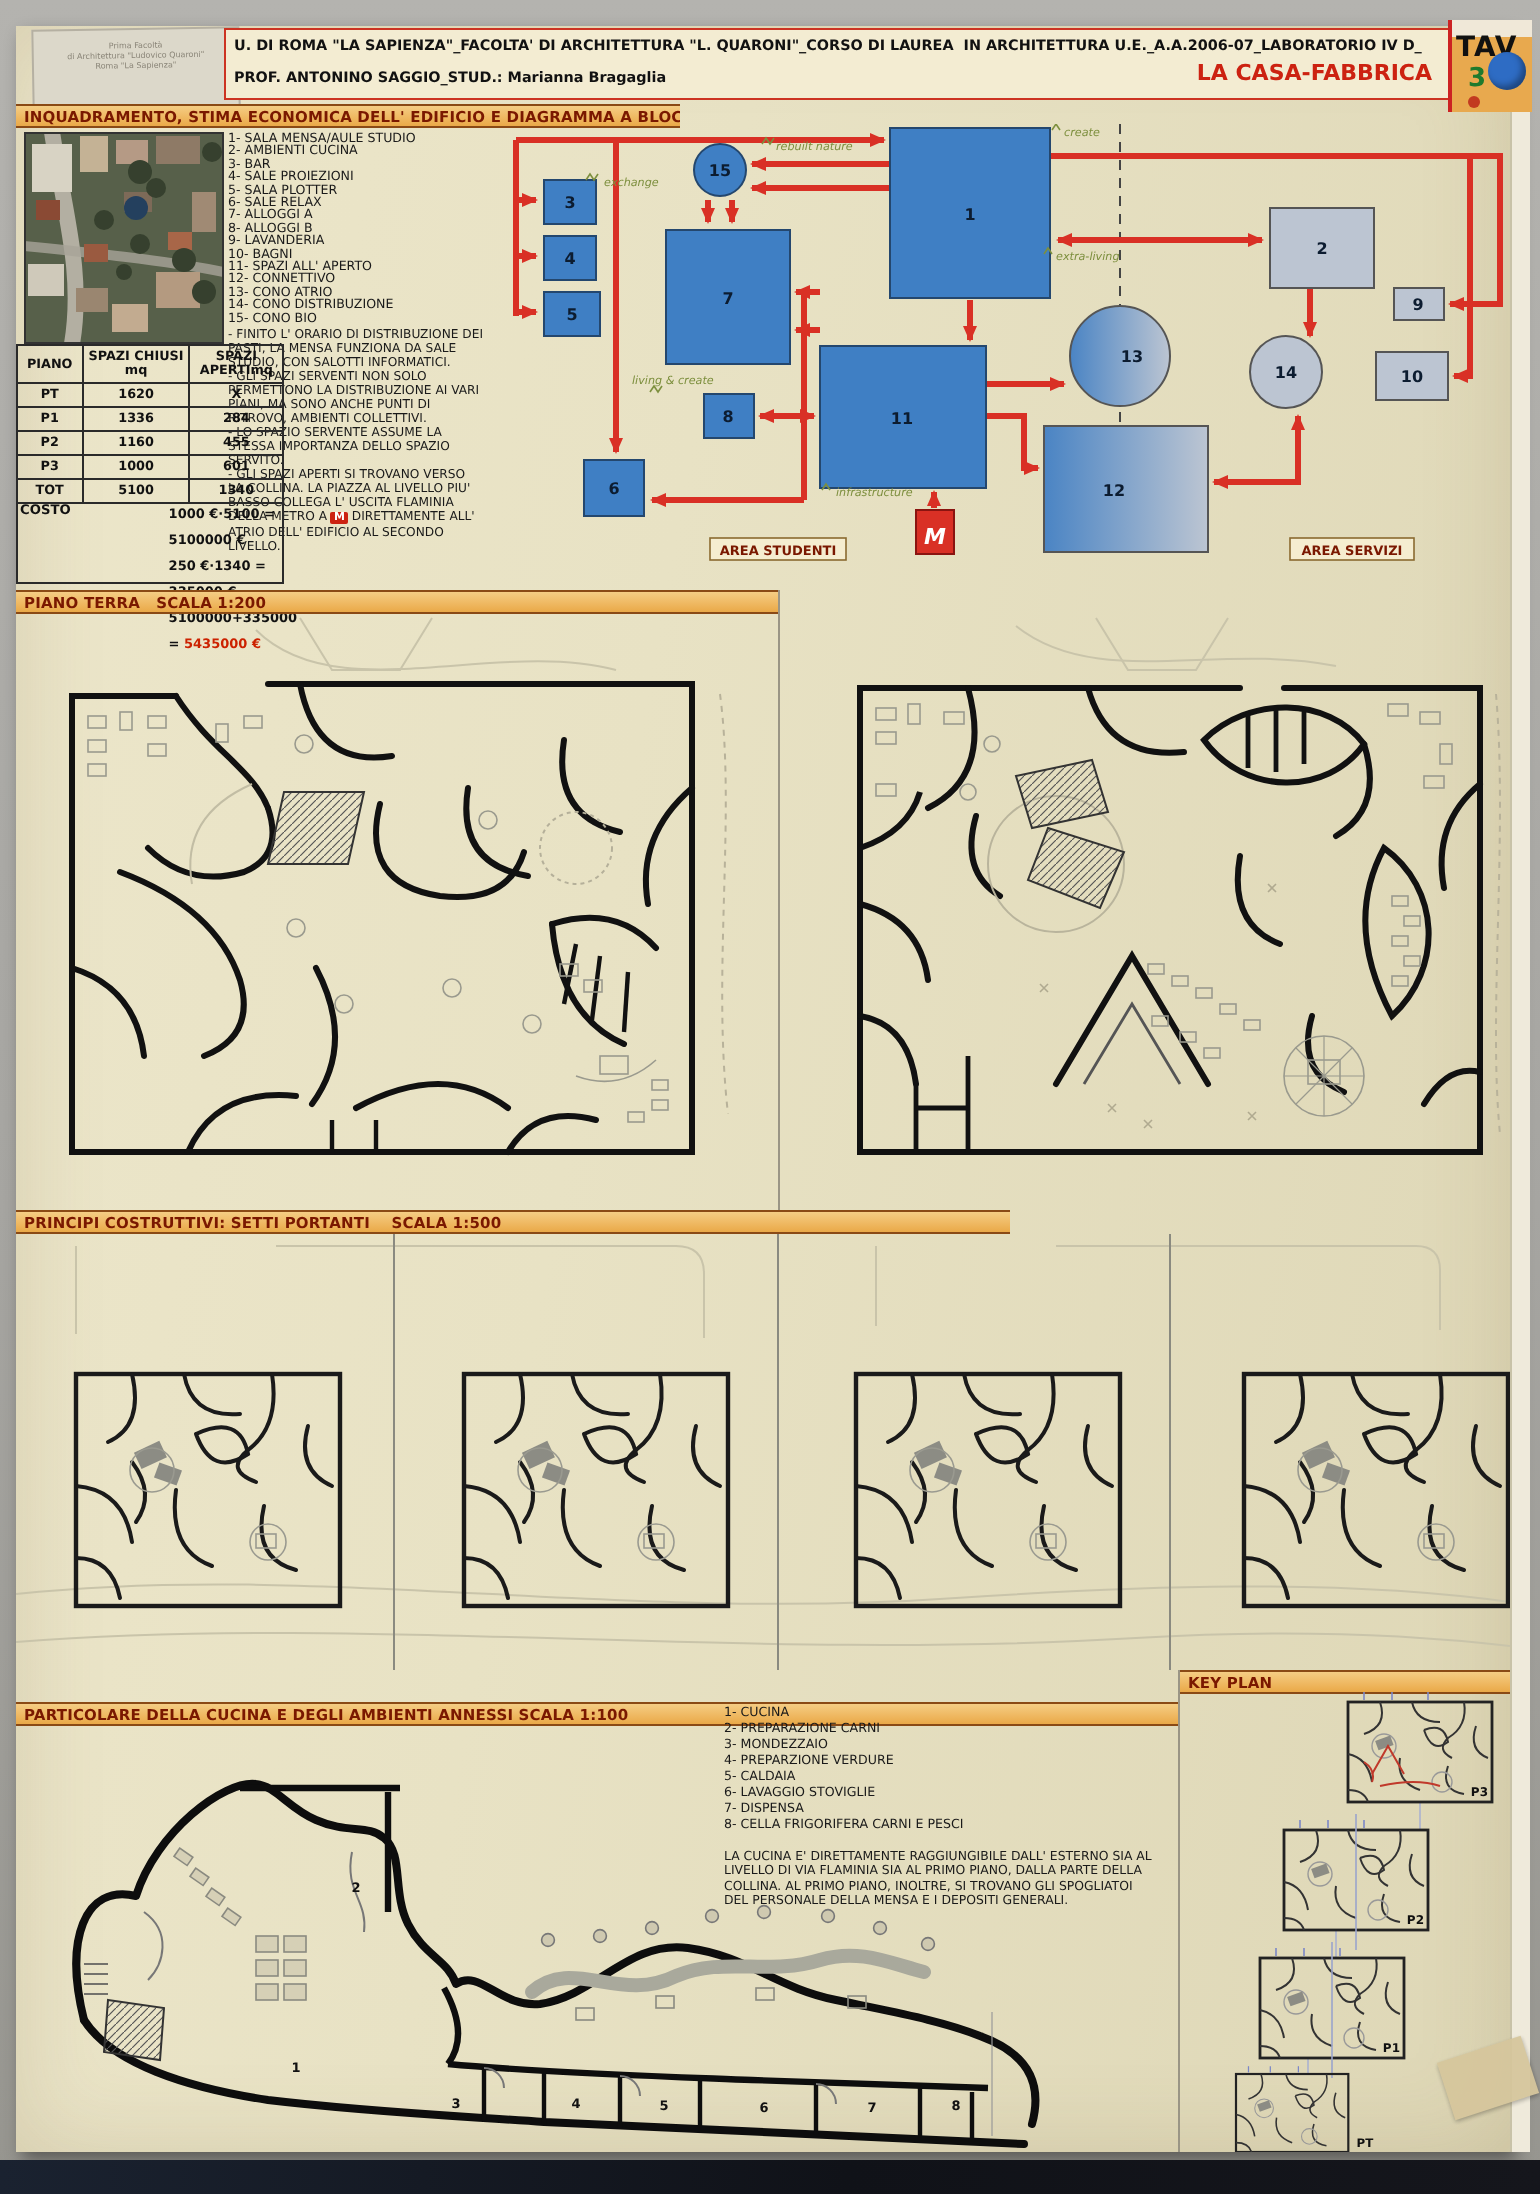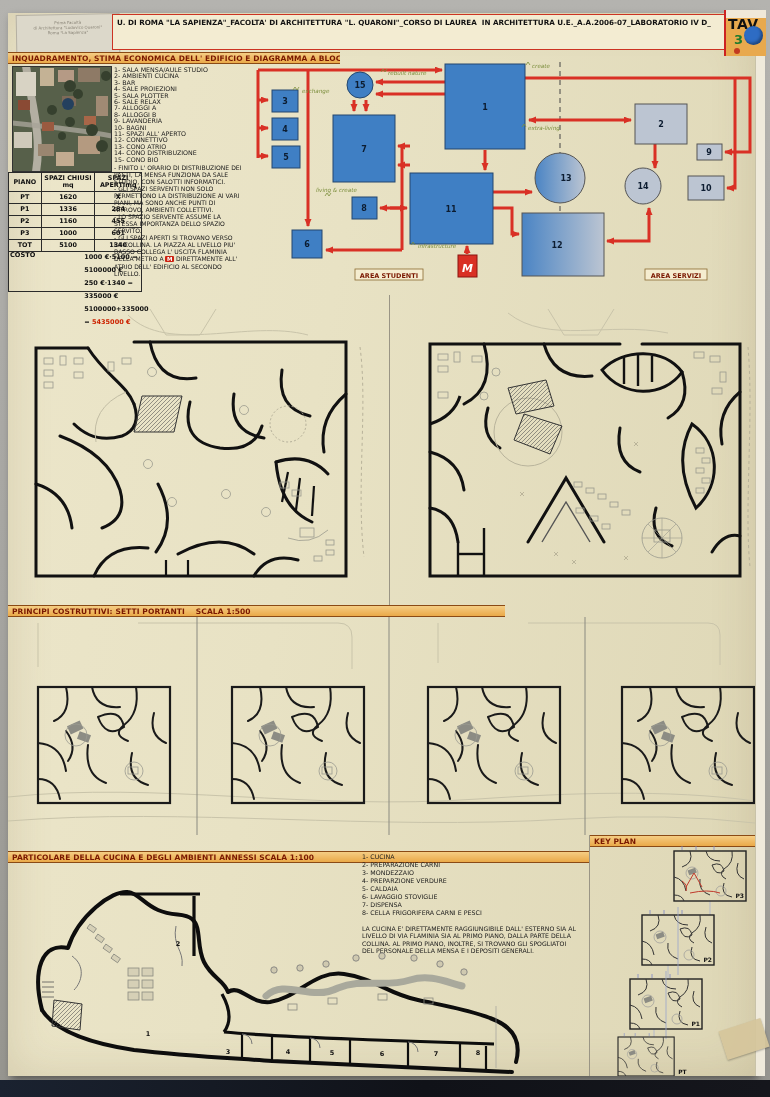--- a/index.html
+++ b/index.html
@@ -28,20 +28,24 @@
   <div class="abs" style="left:0;top:1080px;width:770px;height:17px;background:linear-gradient(90deg,#1a2230,#101218 55%,#15161c);"></div>
 
   <div class="abs" style="left:16px;top:14px;width:104px;height:40px;background:#dcd8ca;border:1px solid #b5b0a2;transform:rotate(-1deg);padding:5px 4px;box-sizing:border-box;text-align:center;">
     <div style="font-size:4px;color:#8a8578;line-height:5px;">Prima Facoltà</div>
     <div style="font-size:4px;color:#8a8578;line-height:5px;">di Architettura "Ludovico Quaroni"</div>
     <div style="font-size:4px;color:#8a8578;line-height:5px;">Roma "La Sapienza"</div>
   </div>
 
   <div class="abs" style="left:112px;top:14px;width:612px;height:36px;background:#f3ecd2;border:1px solid #cc3322;border-right:none;padding:3px 4px;box-sizing:border-box;">
     <div class="t1" style="font-size:7.2px;font-weight:bold;color:#111;white-space:pre;overflow:hidden;">U. DI ROMA "LA SAPIENZA"_FACOLTA' DI ARCHITETTURA "L. QUARONI"_CORSO DI LAUREA  IN ARCHITETTURA U.E._A.A.2006-07_LABORATORIO IV D_</div>
+    <div style="display:flex;justify-content:space-between;align-items:flex-end;margin-top:3px;">
+      <div style="font-size:7.2px;font-weight:bold;color:#111;white-space:pre;">PROF. ANTONINO SAGGIO_STUD.: Marianna Bragaglia</div>
+      <div style="font-size:11px;font-weight:bold;color:#cc2211;margin-right:4px;">LA CASA-FABBRICA</div>
+    </div>
   </div>
 
   <div class="abs" style="left:724px;top:10px;width:40px;height:46px;background:linear-gradient(180deg,#f0e8d8 18%,#e8a94e 18%);border-left:2px solid #cc2222;">
     <div class="abs" style="left:2px;top:6px;font-size:14px;font-weight:bold;color:#111;letter-spacing:.5px;">TAV</div>
     <div class="abs" style="left:8px;top:22px;font-size:13px;font-weight:bold;color:#1f7a2d;">3</div>
     <div class="abs" style="left:18px;top:16px;width:19px;height:19px;border-radius:50%;background:#2e6cc4;box-shadow:inset -2px -2px 3px rgba(0,0,0,.35);"></div>
     <div class="abs" style="left:8px;top:38px;width:6px;height:6px;border-radius:50%;background:#c23a20;"></div>
   </div>
 
   <div class="abs bar" style="left:8px;top:52px;width:332px;height:12px;"><span>INQUADRAMENTO, STIMA ECONOMICA DELL' EDIFICIO E DIAGRAMMA A BLOCCHI</span></div>
@@ -250,20 +254,21 @@
     </g>
 
     <g>
       <rect x="110" y="207" width="68" height="11" fill="#f5edd0" stroke="#8a6a30" stroke-width=".8"></rect>
       <text x="144" y="215.5" font-size="6.5" font-weight="bold" fill="#7a1800" text-anchor="middle">AREA STUDENTI</text>
       <rect x="400" y="207" width="62" height="11" fill="#f5edd0" stroke="#8a6a30" stroke-width=".8"></rect>
       <text x="431" y="215.5" font-size="6.5" font-weight="bold" fill="#7a1800" text-anchor="middle">AREA SERVIZI</text>
     </g>
   </svg>
 
+  <div class="abs bar" style="left:8px;top:295px;width:381px;height:12px;"><span>PIANO TERRA   SCALA 1:200</span></div>
   <div class="abs vdiv" style="left:389px;top:295px;height:310px;"></div>
 
   <svg class="abs" style="left:8px;top:307px;" width="747" height="298" viewBox="0 0 747 298">
     <g stroke="#c9c4aa" stroke-width="1" fill="none">
       <path d="M120,8 C160,48 240,12 300,28"></path>
         <path d="M500,6 C540,38 600,14 660,26"></path>
       <path d="M142,2 L158,28 H192 L208,2"></path>
         <path d="M540,2 L556,28 H590 L606,2"></path>
     </g>
     <g stroke="#b8b29a" stroke-width="1" stroke-dasharray="3,3" fill="none">

